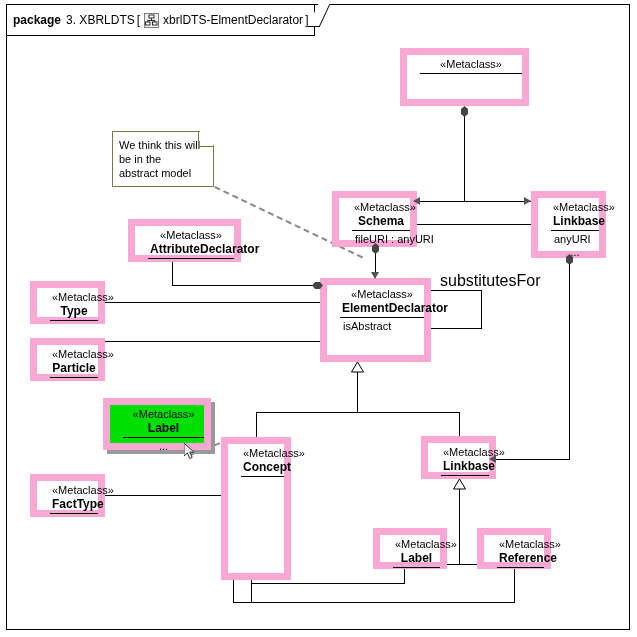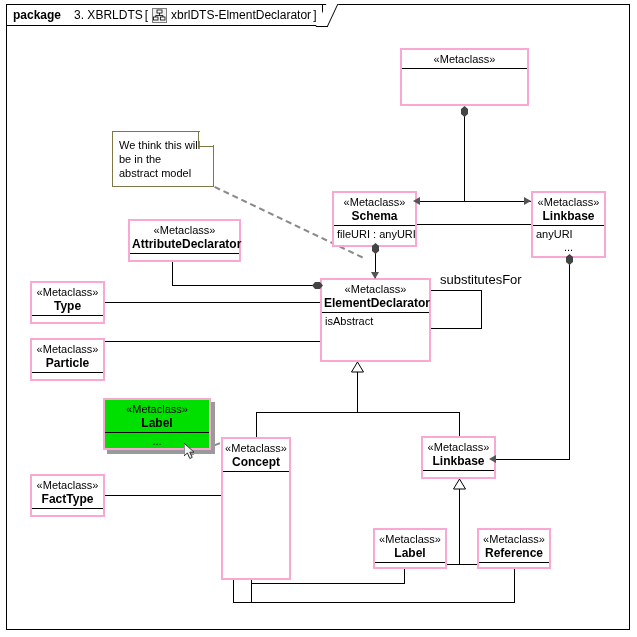--- a/index.html
+++ b/index.html
@@ -1,32 +1,32 @@
 <!DOCTYPE html>
 <html><head>
 <meta charset="utf-8">
 <style>
   html,body{margin:0;padding:0;background:#ffffff;}
   body{font-family:"Liberation Sans", sans-serif;}
   #canvas{position:relative;width:637px;height:637px;background:#ffffff;overflow:hidden;}
 
   
   #frame{position:absolute;left:6px;top:4px;width:624px;height:626px;border:1px solid #000;box-sizing:border-box;background:#fff;}
-  #tab{position:absolute;left:6px;top:4px;height:22px;border:1px solid #000;border-bottom:1px solid #000;background:#fff;box-sizing:border-box;
+  #tab{position:absolute;left:6px;top:4px;height:32px;border:1px solid #000;border-bottom:1px solid #000;background:#fff;box-sizing:border-box;
        display:flex;align-items:center;padding:0 6px;white-space:nowrap;z-index:6;}
   #tab .notch{position:absolute;right:-11px;top:-1px;width:12px;height:23px;background:#fff;border-bottom:1px solid #000;
        transform:skewX(-25deg);border-right:1px solid #000;box-sizing:border-box;}
   .pkg-kw{font-weight:bold;font-size:12px;color:#000;}
-  .pkg-name{font-size:12px;color:#000;margin-left:13px;}
+  .pkg-name{font-size:12px;color:#000;margin-left:5px;}
   .pkg-brk{font-size:12px;color:#000;margin-left:2px;}
   .pkg-diag{font-size:12px;color:#000;margin-left:4px;}
   .diag-icon{width:15px;height:15px;margin-left:4px;display:inline-block;vertical-align:middle;}
 
   
-  .cls{position:absolute;border:2px solid #f9a8d4;background:#fff;box-sizing:border-box;z-index:4;}
+  .cls{position:absolute;border:7px solid #f9a8d4;background:#fff;box-sizing:border-box;z-index:4;padding-left:13px;}
   .cls .hdr{text-align:center;padding:3px 2px 2px;border-bottom:1px solid #000;}
   .cls .stereo{font-size:11px;color:#000;line-height:13px;}
   .cls .nm{font-size:12px;font-weight:bold;color:#000;line-height:14px;}
   .cls .attrs{padding:2px 3px;font-size:11px;color:#000;line-height:13px;}
   .cls .attrs div{white-space:nowrap;}
   .cls.green{background:#00E000;}
   .shadow{position:absolute;background:#9a9a9a;z-index:3;}
 
   
   #note{position:absolute;border:1px solid #7d7846;background:#fff;box-sizing:border-box;z-index:4;}
@@ -42,21 +42,21 @@
   .dash{position:absolute;z-index:2;height:0;border-top:2px dashed #8a8a8a;transform-origin:0 0;}
   .diamond{position:absolute;width:7px;height:11px;background:#444;z-index:5;
       clip-path:polygon(50% 0,100% 28%,100% 72%,50% 100%,0 72%,0 28%);}
   .diamond.h{width:11px;height:7px;clip-path:polygon(0 50%,28% 0,72% 0,100% 50%,72% 100%,28% 100%);}
   .arrow-open{position:absolute;width:0;height:0;z-index:5;}
   .ar-left{border-top:4px solid transparent;border-bottom:4px solid transparent;border-right:7px solid #555;}
   .ar-right{border-top:4px solid transparent;border-bottom:4px solid transparent;border-left:7px solid #555;}
   .ar-down{border-left:4px solid transparent;border-right:4px solid transparent;border-top:7px solid #555;}
   .triwrap{position:absolute;z-index:5;}
   .triwrap svg{display:block;}
-  .lbl{position:absolute;font-size:13px;color:#000;z-index:5;white-space:nowrap;}
+  .lbl{position:absolute;font-size:16px;color:#000;z-index:5;white-space:nowrap;}
   #cursor{position:absolute;z-index:9;}
 </style>
 </head>
 <body>
 
 <div id="canvas">
 
   <div id="frame"></div>
 
   <div id="tab">

